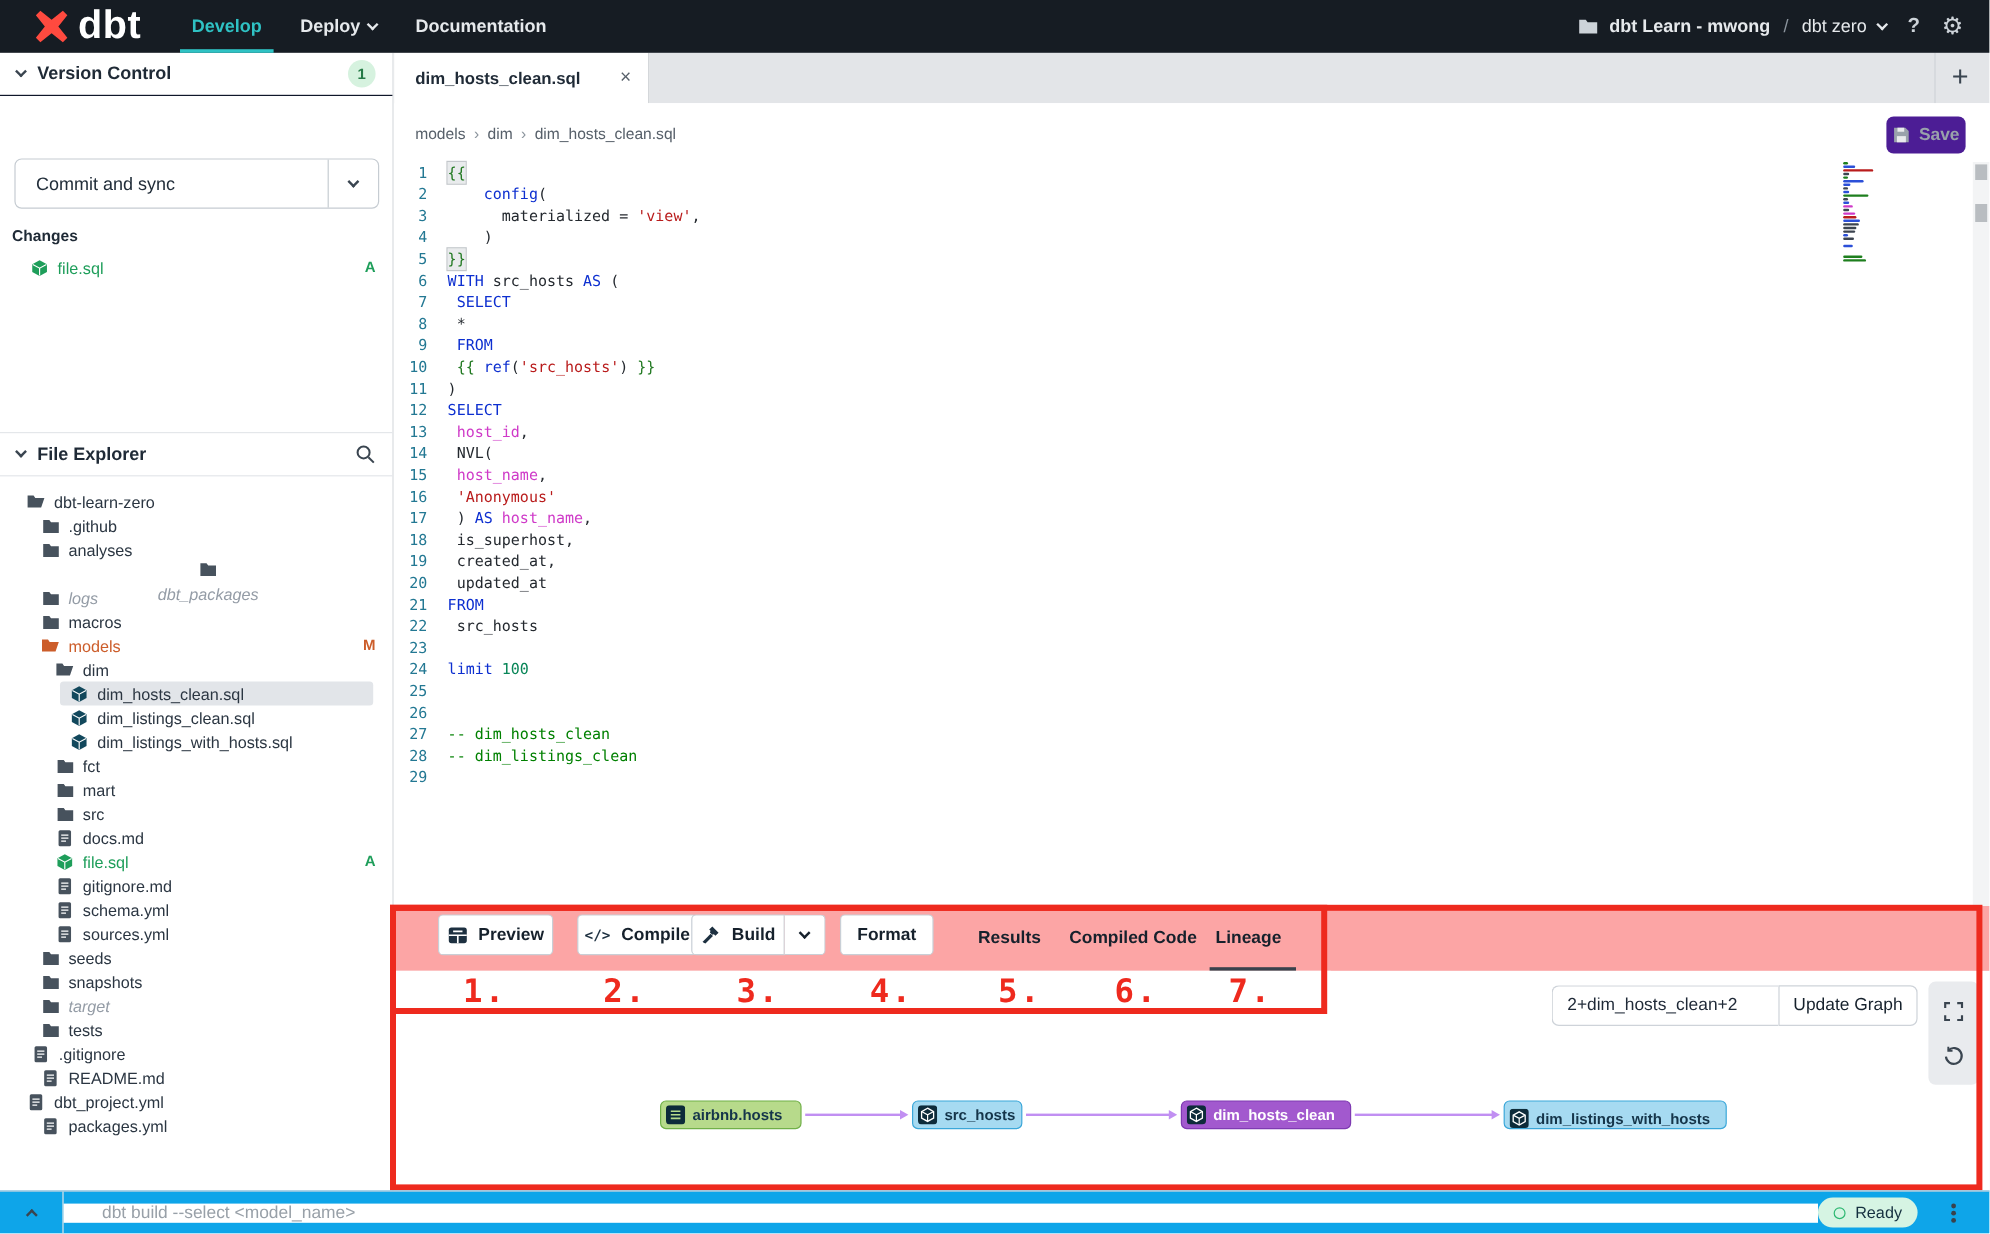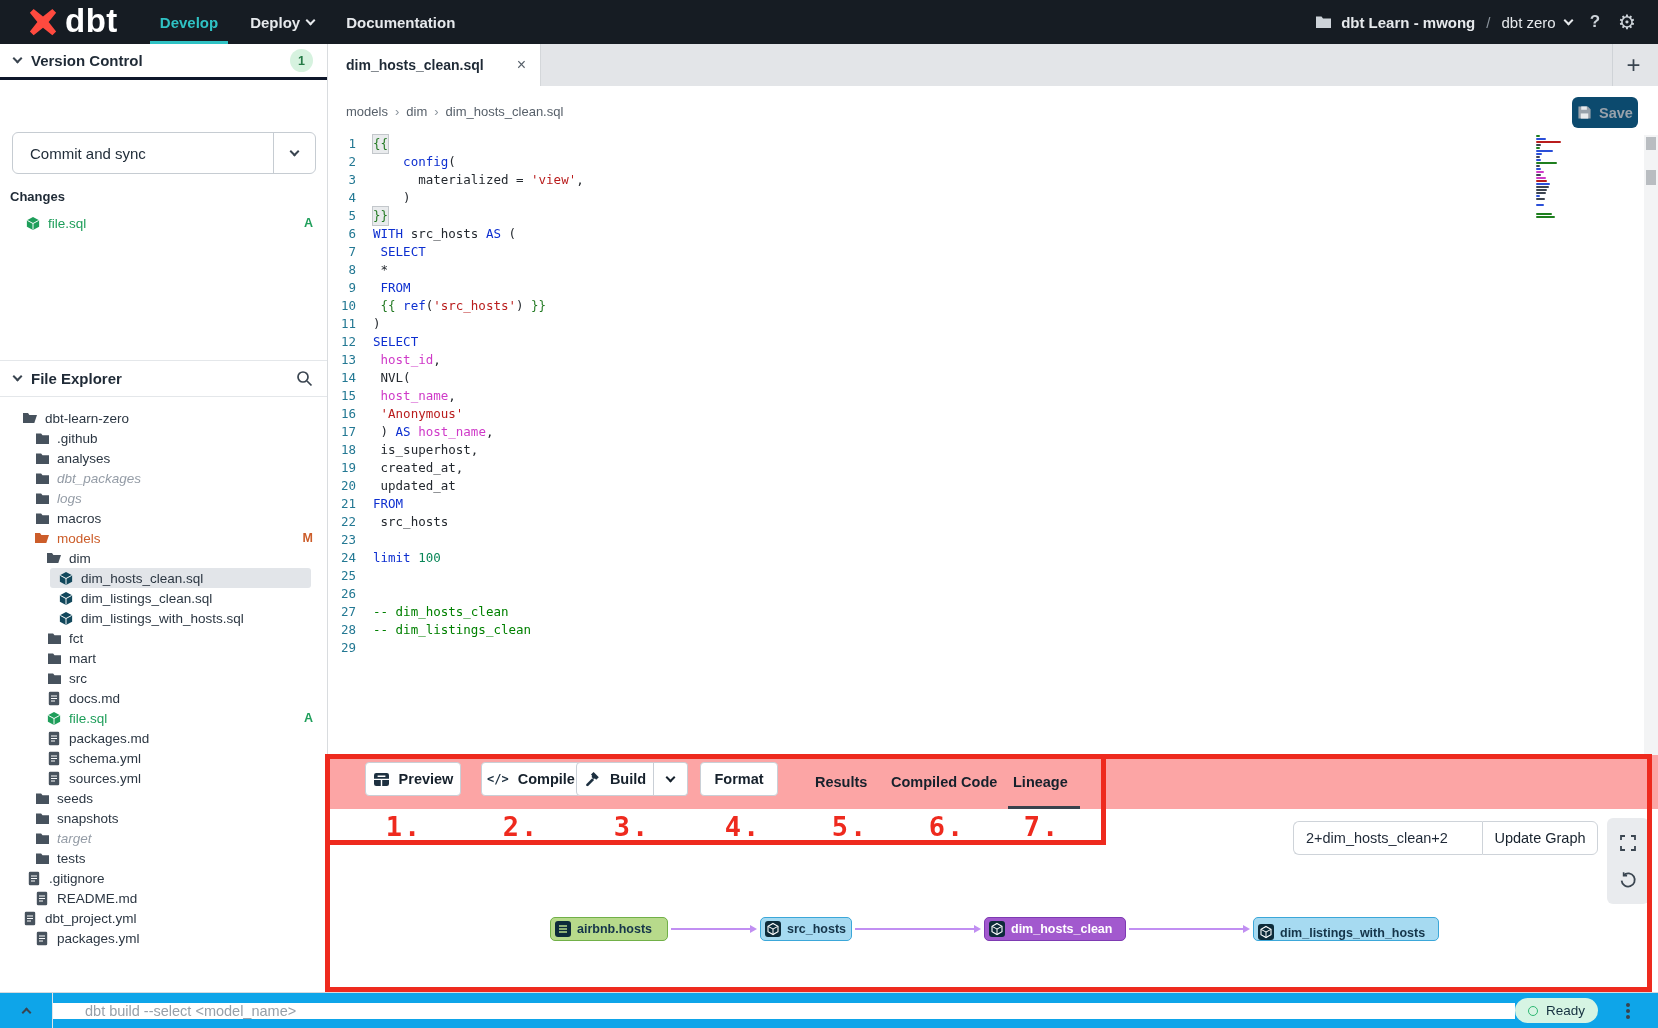--- a/index.html
+++ b/index.html
@@ -18,21 +18,21 @@
   #acct .env{font-weight:400}
   .cv{display:inline-block;width:7px;height:7px;border-right:2px solid currentColor;border-bottom:2px solid currentColor;transform:rotate(45deg);margin-top:-4px}
   .cv.up{transform:rotate(-135deg);margin-top:4px}
   #help{font-size:17px;font-weight:bold;color:#cdd3d9;padding:0 4px;cursor:pointer}
   #gear{font-size:20px;color:#cdd3d9;cursor:pointer;line-height:1}
   
   #sidebar{position:absolute;left:0;top:44px;width:328px;bottom:35px;background:#fff;border-right:1px solid #d9dcdf}
   #branchrow{height:41px;border-bottom:1px solid #e4e7ea;display:flex;align-items:center;padding:0 14px;gap:9px;font-size:13px;color:#3a4653}
   #docsicon{margin-left:auto;display:flex;gap:3px}
   #docsicon i{width:9px;height:13px;background:#8a9199;border-radius:2px}
-  .sechead{height:36px;display:flex;align-items:center;gap:10px;padding:0 14px;border-bottom:3px solid #0f172a;font-size:15px;font-weight:bold;color:#1f2a36}
+  .sechead{height:36px;display:flex;align-items:center;gap:10px;padding:0 14px;border-bottom:1px solid #0f172a;font-size:15px;font-weight:bold;color:#1f2a36}
   .sechead .cv{color:#3a4550}
   #vcbadge{margin-left:auto;width:23px;height:23px;border-radius:50%;background:#d6f2df;color:#257a46;font-size:12.5px;font-weight:bold;display:flex;align-items:center;justify-content:center}
   #commitbtn{position:absolute;left:12px;top:88px;width:304px;height:42px;border:1px solid #c6ccd2;border-radius:6px;background:#fff;display:flex;align-items:stretch;cursor:pointer}
   #commitbtn .lbl{flex:1;display:flex;align-items:center;padding-left:17px;font-size:15px;color:#222e3a}
   #commitbtn .dd{width:42px;border-left:1px solid #c6ccd2;display:flex;align-items:center;justify-content:center;color:#3a4550}
   #changes{position:absolute;left:0;top:145px;width:100%}
   #changes .clabel{font-size:13px;font-weight:bold;color:#1f2a36;padding:0 10px;margin-bottom:8px}
   .chrow{display:flex;align-items:center;gap:8px;padding:0 14px 0 26px;height:22px;font-size:13.5px;color:#1e9e5a;cursor:pointer}
   .chrow .badge{margin-left:auto;font-weight:bold;font-size:12.5px}
   #fehead{position:absolute;left:0;top:316px;width:100%;border-top:1px solid #e4e7ea}
@@ -48,21 +48,21 @@
   
   #main{position:absolute;left:329px;top:44px;right:0;bottom:35px;background:#fff}
   #tabbar{position:absolute;left:0;top:0;right:0;height:42px;background:#e3e5e8}
   #tab0{position:absolute;left:0;top:0;width:212px;height:42px;background:#fff;border-right:1px solid #d4d7da;display:flex;align-items:center;padding:0 14px 0 17px;gap:10px;cursor:pointer}
   #tab0 .ttl{font-size:14px;font-weight:bold;color:#1f2a36}
   #tab0 .x{margin-left:auto;color:#57606a;font-size:16px;cursor:pointer}
   #tabplus{position:absolute;right:4px;top:0;height:42px;width:42px;display:flex;align-items:center;justify-content:center;font-size:24px;color:#3a4550;cursor:pointer;border-left:1px solid #cfd3d7}
   #crumbrow{position:absolute;left:0;top:42px;right:0;height:49px;background:#fff}
   #crumbs{position:absolute;left:17px;top:18px;font-size:13px;color:#57606a;display:flex;gap:7px;align-items:center}
   #crumbs .gt{color:#8b949d}
-  #savebtn{position:absolute;right:20px;top:11px;width:66px;height:31px;background:#0c4a6e;border-radius:6px;border:0;display:flex;align-items:center;justify-content:center;gap:7px;color:#99a2ab;font-size:14.5px;font-weight:600;cursor:default}
+  #savebtn{position:absolute;right:20px;top:11px;width:66px;height:31px;background:#4c1d95;border-radius:6px;border:0;display:flex;align-items:center;justify-content:center;gap:7px;color:#99a2ab;font-size:14.5px;font-weight:600;cursor:default}
   #codebody{position:absolute;left:0;top:91px;right:26px;bottom:0;font-family:"DejaVu Sans Mono","Liberation Mono",monospace;font-size:12.5px;cursor:text}
   .cline{height:18px;line-height:18px;display:flex;white-space:pre}
   .lnum{width:44px;flex:none;text-align:right;padding-right:17px;color:#237893}
   .c-pl{color:#24292f}.c-kw{color:#0d2fd0}.c-str{color:#b91c1c}.c-var{color:#cf3ac8}
   .c-num{color:#098658}.c-cm{color:#008000}.c-jj{color:#237a23}
   .c-jjh{color:#237a23;background:#e9ebed;outline:1px solid #c3c7cb}
   #minimap{position:absolute;right:94px;top:91px;width:28px}
   #minimap div{height:2px;margin-bottom:1px;border-radius:1px}
   #vscroll{position:absolute;right:0;top:91px;width:14px;bottom:0;background:#f3f4f5}
   #vscroll i{position:absolute;left:2px;width:10px;background:#b9bdc1;display:block}
@@ -188,21 +188,21 @@
         <span class="tname">.github</span>
       </div>
       <div class="trow" style="padding-left: 34px;">
         <span class="ticon">
           <svg width="15" height="13" viewBox="0 0 16 14">
             <path d="M1 1.5h5.5L8 3.4h7V13H1z" fill="#47525d"></path>
           </svg>
         </span>
         <span class="tname">analyses</span>
       </div>
-      <div class="trow dim" style="padding-left: 34px;">
+      <div class="trow dim" style="padding-left: 34px; flex-direction: column;">
         <span class="ticon">
           <svg width="15" height="13" viewBox="0 0 16 14">
             <path d="M1 1.5h5.5L8 3.4h7V13H1z" fill="#47525d"></path>
           </svg>
         </span>
         <span class="tname">dbt_packages</span>
       </div>
       <div class="trow dim" style="padding-left: 34px;">
         <span class="ticon">
           <svg width="15" height="13" viewBox="0 0 16 14">
@@ -306,21 +306,21 @@
         <span class="tname" style="color: rgb(30, 158, 90);">file.sql</span>
         <span class="tbadge" style="color: rgb(30, 158, 90);">A</span>
       </div>
       <div class="trow" style="padding-left: 46px;">
         <span class="ticon">
           <svg width="12" height="15" viewBox="0 0 12 15">
             <rect x=".8" y=".8" width="10.4" height="13.4" rx="1.3" fill="#47525d"></rect>
             <path d="M3 5h6M3 7.5h6M3 10h4" stroke="#fff" stroke-width="1.1"></path>
           </svg>
         </span>
-        <span class="tname">packages.md</span>
+        <span class="tname">gitignore.md</span>
       </div>
       <div class="trow" style="padding-left: 46px;">
         <span class="ticon">
           <svg width="12" height="15" viewBox="0 0 12 15">
             <rect x=".8" y=".8" width="10.4" height="13.4" rx="1.3" fill="#47525d"></rect>
             <path d="M3 5h6M3 7.5h6M3 10h4" stroke="#fff" stroke-width="1.1"></path>
           </svg>
         </span>
         <span class="tname">schema.yml</span>
       </div>

